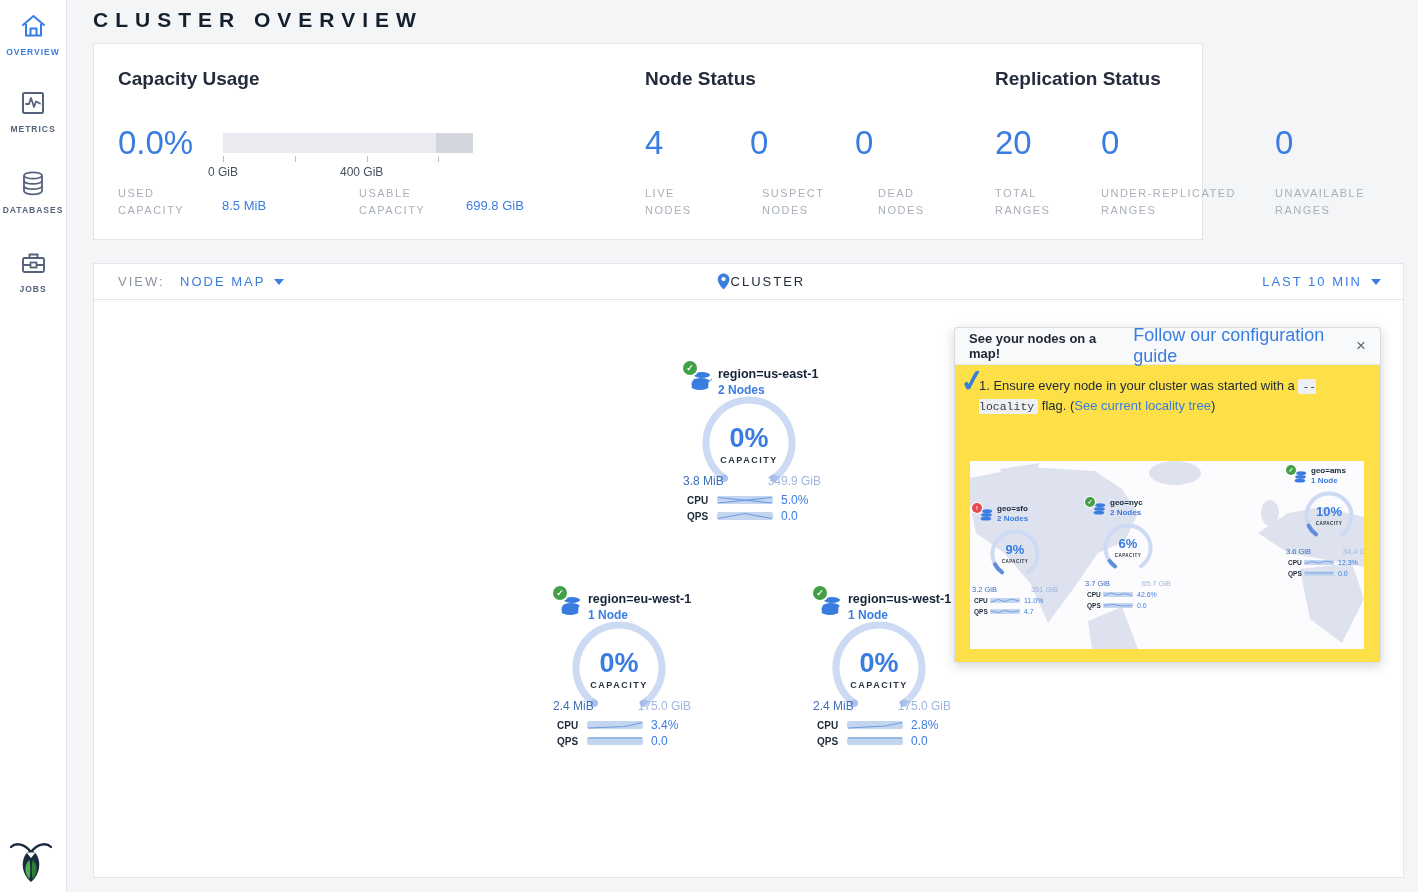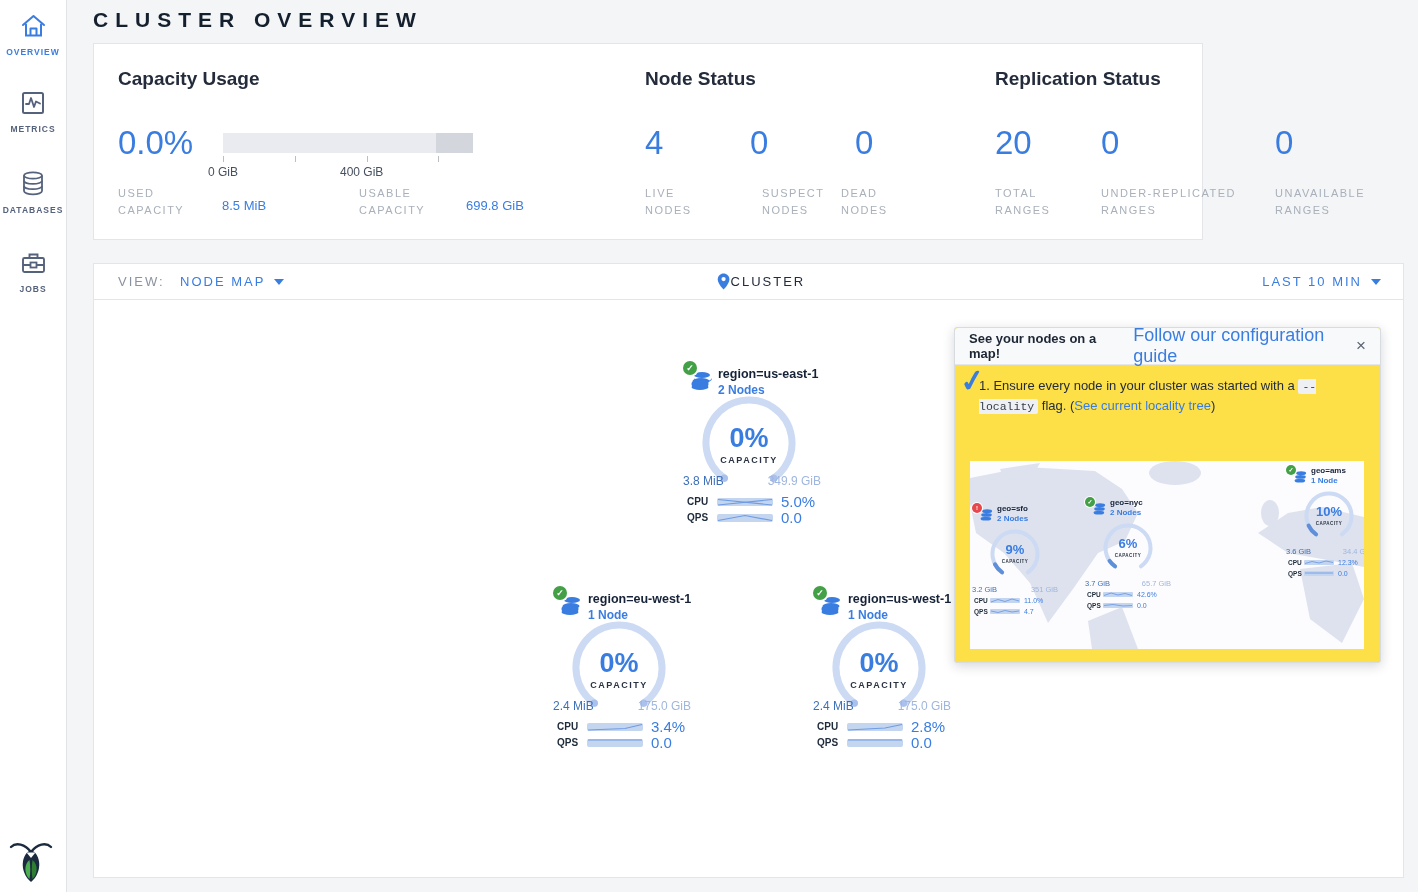--- a/index.html
+++ b/index.html
@@ -64,21 +64,21 @@
   .gauge .pct { position:absolute; left:0; top:30px; width:100px; text-align:center;
     font-size:27px; font-weight:bold; color:#3a7de1; }
   .gauge .cap { position:absolute; left:0; top:62px; width:100px; text-align:center;
     font-size:9px; font-weight:bold; letter-spacing:1.5px; color:#2a3342; }
   .ng-values { position:absolute; left:6px; top:114px; width:138px; display:flex;
     justify-content:space-between; font-size:12px; }
   .ng-values .used { color:#3d6fb8; }
   .ng-values .total { color:#9fb6de; }
   .ng-row { position:absolute; left:10px; width:134px; display:flex; align-items:center; }
   .ng-row .rl { width:30px; font-size:10px; font-weight:bold; color:#1e2a3a; }
-  .ng-row .rv { margin-left:8px; font-size:15px; color:#3a7de1; }
+  .ng-row .rv { margin-left:8px; font-size:12px; color:#3a7de1; }
   .ng-row.cpu { top:133px; } .ng-row.qps { top:149px; }
 
   
   .tooltip { position:absolute; left:860px; top:27px; width:427px; height:336px;
     background:#fde047; border:1px solid #d8dbe0; border-radius:3px;
     box-shadow:0 3px 12px rgba(20,30,50,.18); z-index:20; }
   .tt-header { height:37px; display:flex; align-items:center; padding:0 14px;
     background:#f8f9fa; border-bottom:1px solid #e4e6ea; border-radius:3px 3px 0 0; }
   .tt-title { font-size:13px; font-weight:bold; color:#1d2635; }
   .tt-link { font-size:18px; color:#3a7de1; margin-left:14px; cursor:pointer; }
@@ -191,21 +191,21 @@
   <div class="stat-value-blue" style="left:128px">8.5 MiB</div>
   <div class="stat-label" style="left:265px; width:95px">USABLE CAPACITY</div>
   <div class="stat-value-blue" style="left:372px">699.8 GiB</div>
 
   <div class="sec-heading" style="left:551px">Node Status</div>
   <div class="big-stat" style="left:551px">4</div>
   <div class="big-stat" style="left:656px">0</div>
   <div class="big-stat" style="left:761px">0</div>
   <div class="stat-label" style="left:551px; width:70px">LIVE NODES</div>
   <div class="stat-label" style="left:668px; width:80px">SUSPECT NODES</div>
-  <div class="stat-label" style="left:747px; width:70px">DEAD NODES</div>
+  <div class="stat-label" style="left:784px; width:70px">DEAD NODES</div>
 
   <div class="sec-heading" style="left:901px">Replication Status</div>
   <div class="big-stat" style="left:901px">20</div>
   <div class="big-stat" style="left:1007px">0</div>
   <div class="big-stat" style="left:1181px">0</div>
   <div class="stat-label" style="left:901px; width:75px">TOTAL RANGES</div>
   <div class="stat-label" style="left:1007px; width:165px">UNDER-REPLICATED RANGES</div>
   <div class="stat-label" style="left:1181px; width:110px">UNAVAILABLE RANGES</div>
 </div>
 

